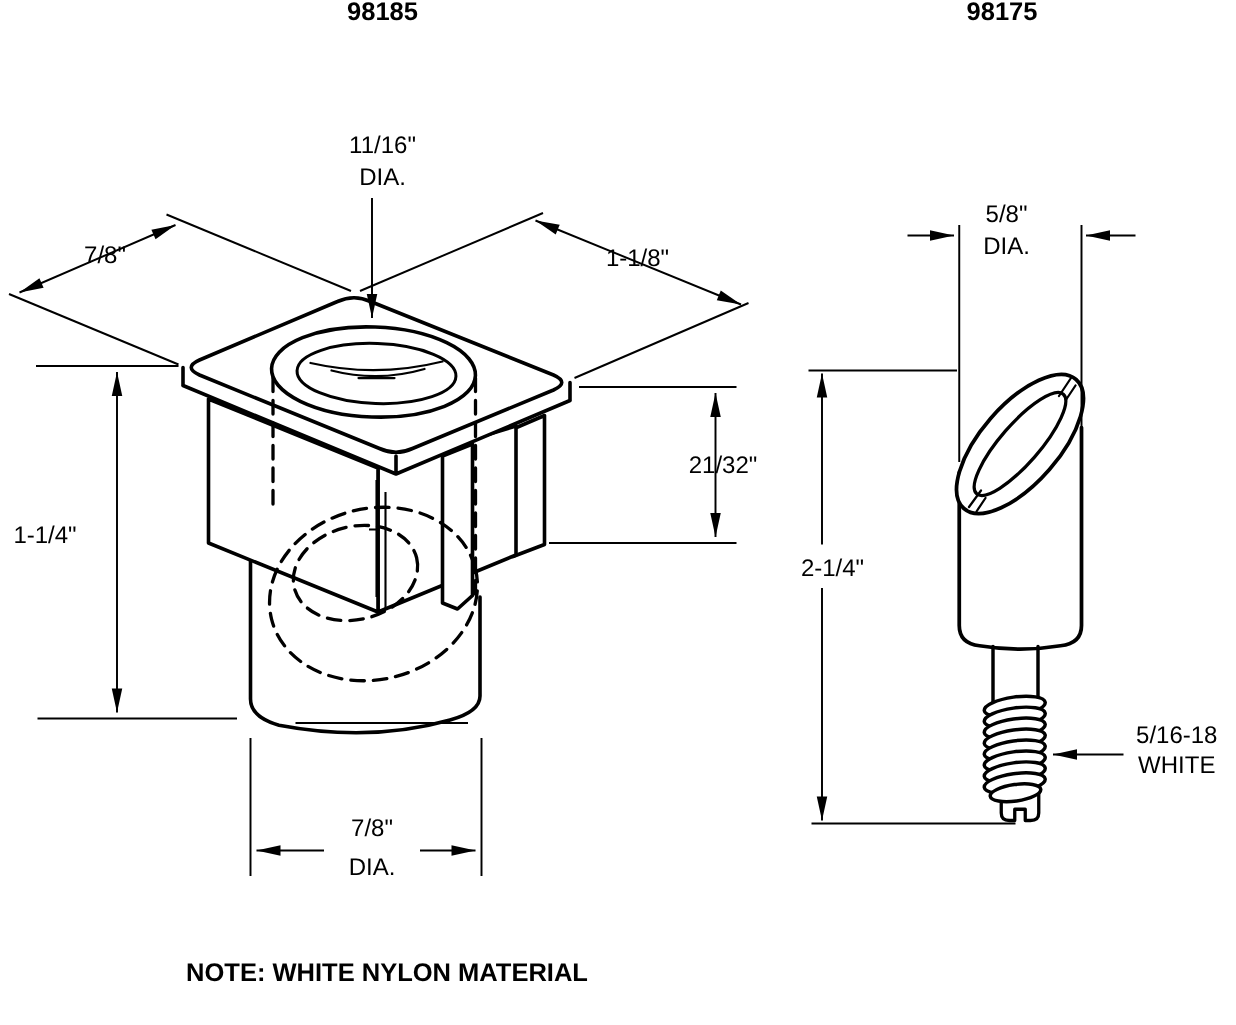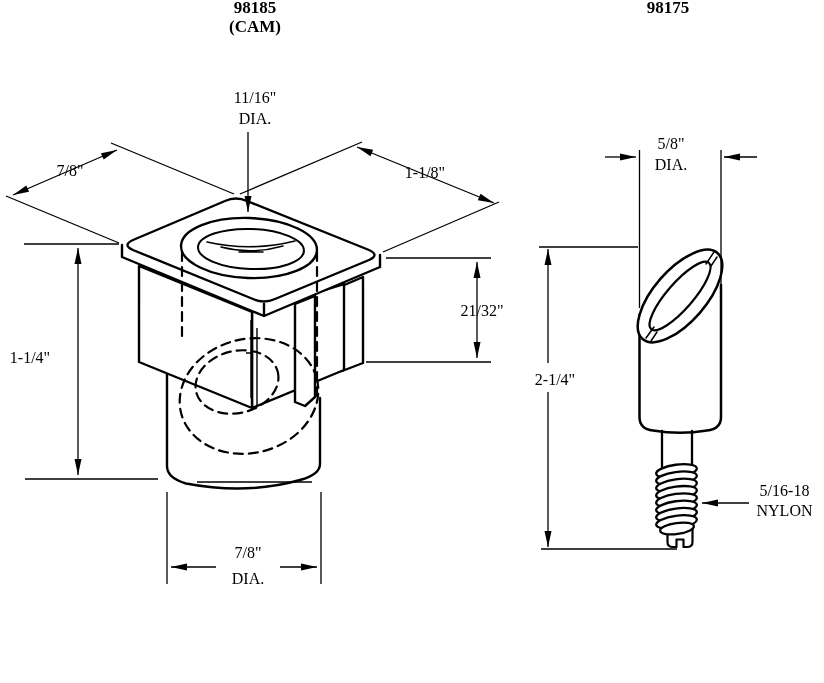--- a/index.html
+++ b/index.html
@@ -1,20 +1,20 @@
 <!DOCTYPE html>
 <html><head>
 <meta charset="utf-8">
 <style>
   html,body{margin:0;padding:0;background:#fff;}
   #canvas{
     position:relative;
     width:824px;height:683px;
     background:#ffffff;
-    font-family:Liberation Serif, serif;
+    font-family:Liberation Sans, sans-serif;
     color:#000;
     overflow:hidden;
   }
   #art{position:absolute;left:0;top:0;}
   .label{
     position:absolute;
     font-size:16px;
     line-height:21px;
     text-align:center;
     color:#000;
@@ -146,21 +146,20 @@
       <path d="M539,247 L638,247 M541,549 L677,549"></path>
       <path d="M548,249 L548,363" marker-start="url(#arr)"></path>
       <path d="M548,392 L548,547" marker-end="url(#arr)"></path>
 
       <path d="M749,503 L702,503" marker-end="url(#arr)"></path>
     </g>
   </svg>
 
   <div class="label title pos-cam-title">
     <span>98185</span>
-    <span>(CAM)</span>
   </div>
 
   <div class="label title pos-pintle-title">
     <span>98175</span>
   </div>
 
   <div class="label pos-cam-topdia">
     <span>11/16"</span>
     <span>DIA.</span>
   </div>
@@ -190,19 +189,20 @@
     <span>5/8"</span>
     <span>DIA.</span>
   </div>
 
   <div class="label pos-pintle-214">
     <span>2-1/4"</span>
   </div>
 
   <div class="label pos-pintle-thread">
     <span>5/16-18</span>
-    <span>NYLON</span>
+    <span>WHITE</span>
   </div>
 
   <div class="label note pos-note">
+    <span>NOTE: WHITE NYLON MATERIAL</span>
   </div>
 
 </div>
 
 </body></html>

